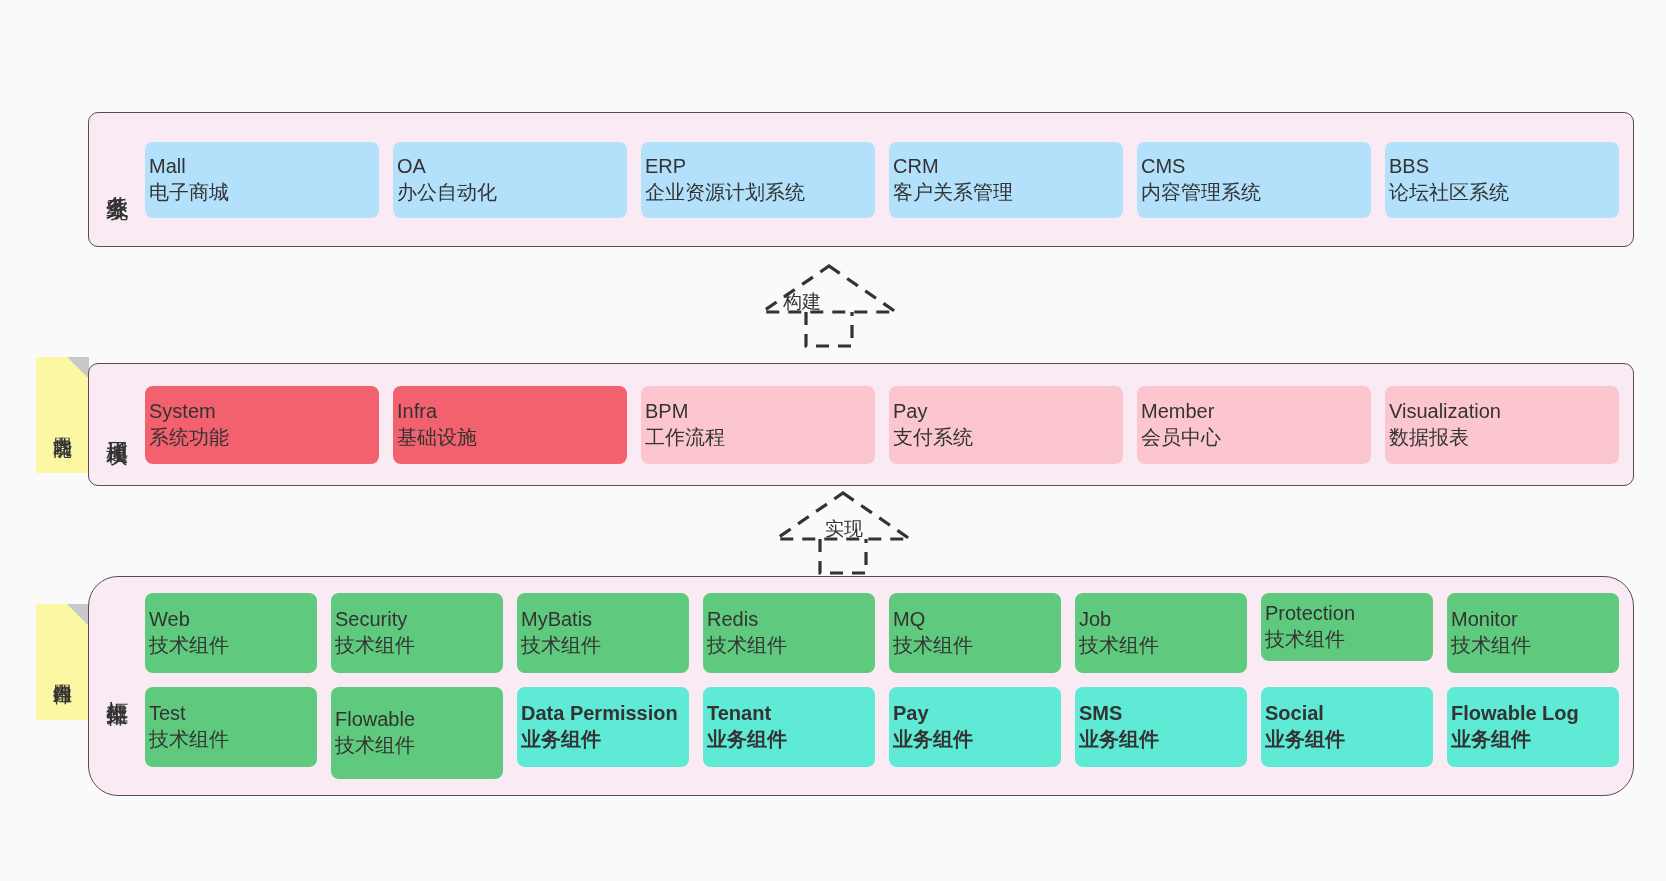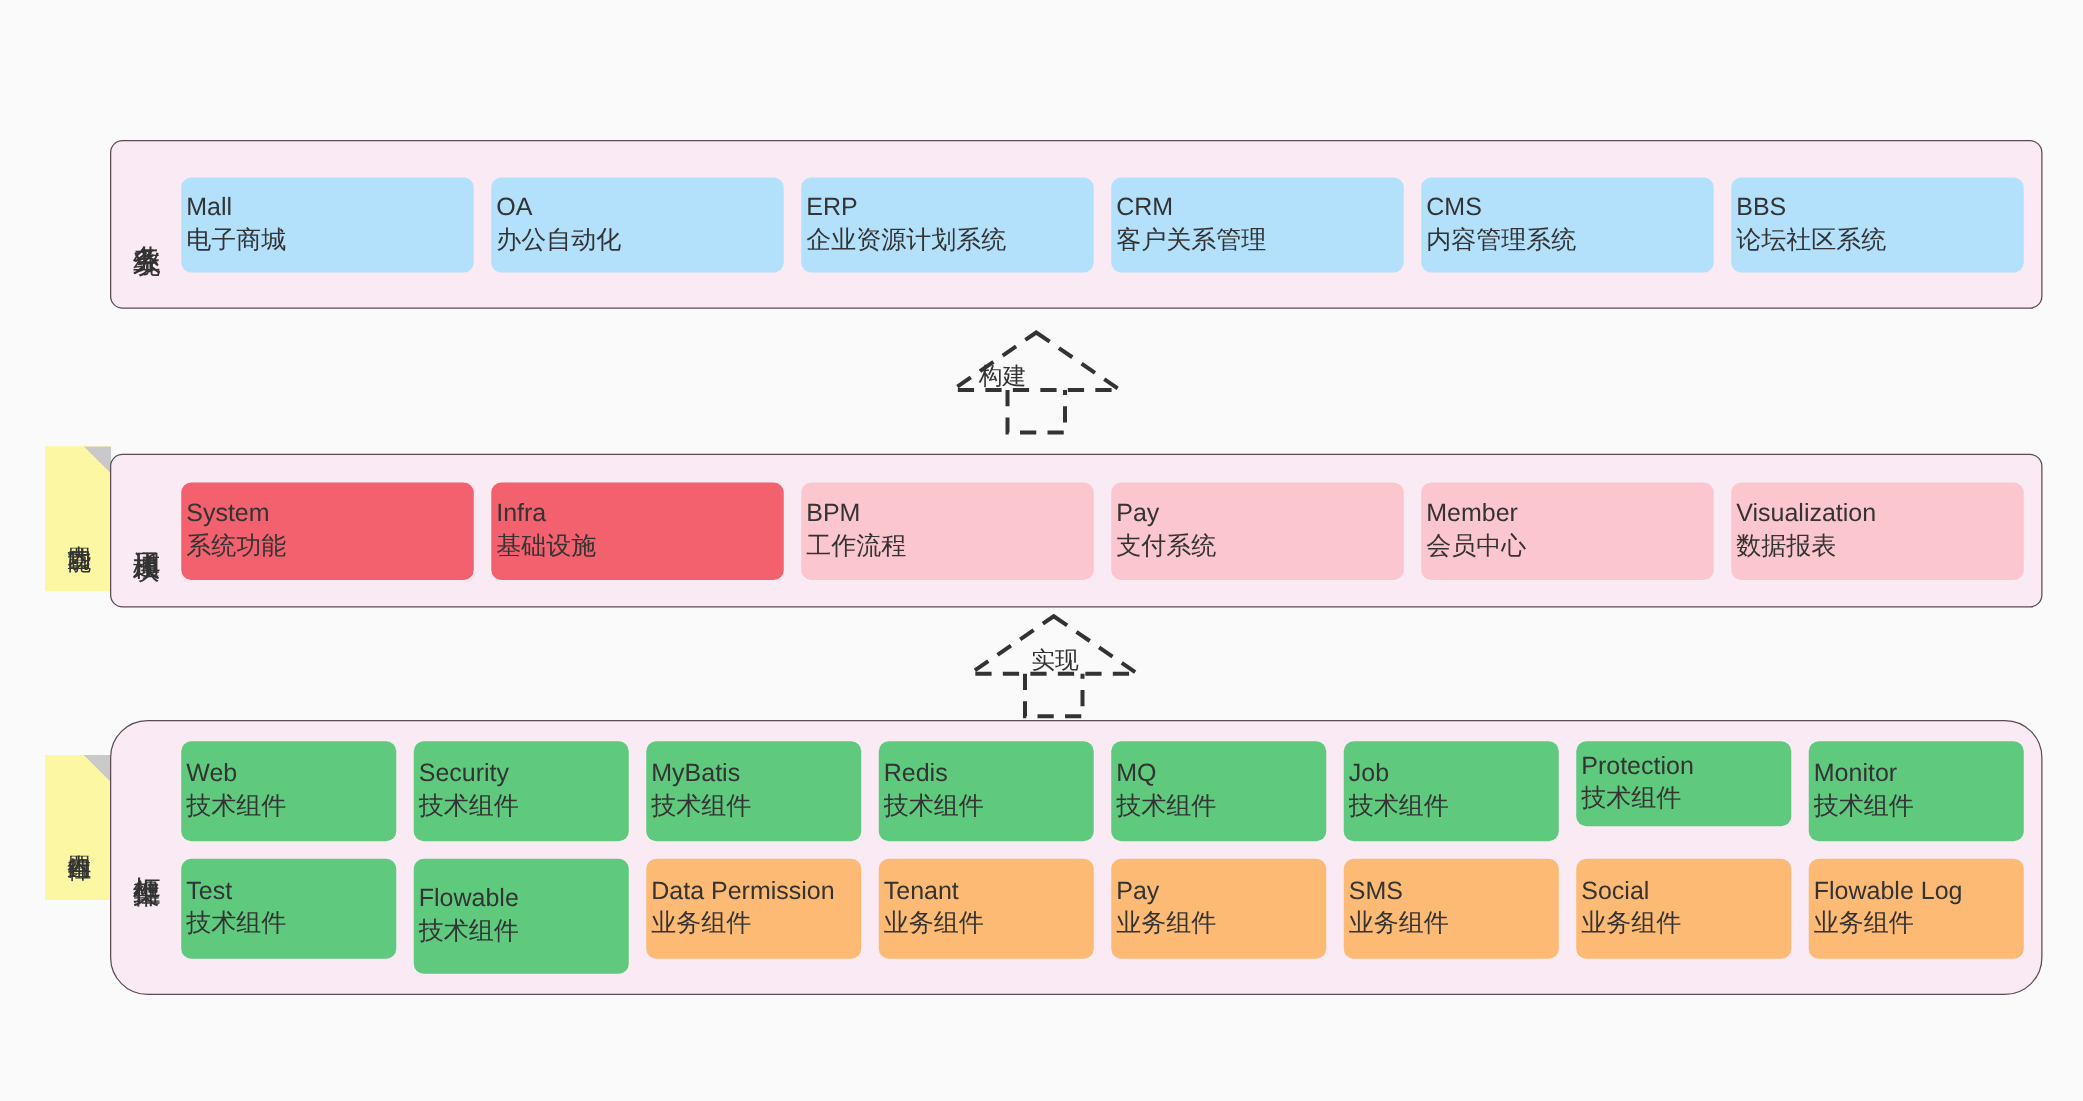--- a/index.html
+++ b/index.html
@@ -82,21 +82,21 @@
     user-select: none;
   }
   .node .n-en { display: block; }
   .node .n-cn { display: block; }
 
   
   .c-blue       { background: #b3e0fb; }
   .c-red        { background: #f2616d; }
   .c-pink       { background: #fcc6cf; }
   .c-green      { background: #5fc97e; }
-  .c-lightgreen { background: #fdba74; }
+  .c-lightgreen { background: #5eead4; font-weight: bold; }
 
   
   .sticky {
     position: absolute;
     background: #fbf7a2;
     box-sizing: border-box;
     display: flex;
     align-items: center;
     justify-content: center;
     font-size: 19px;

